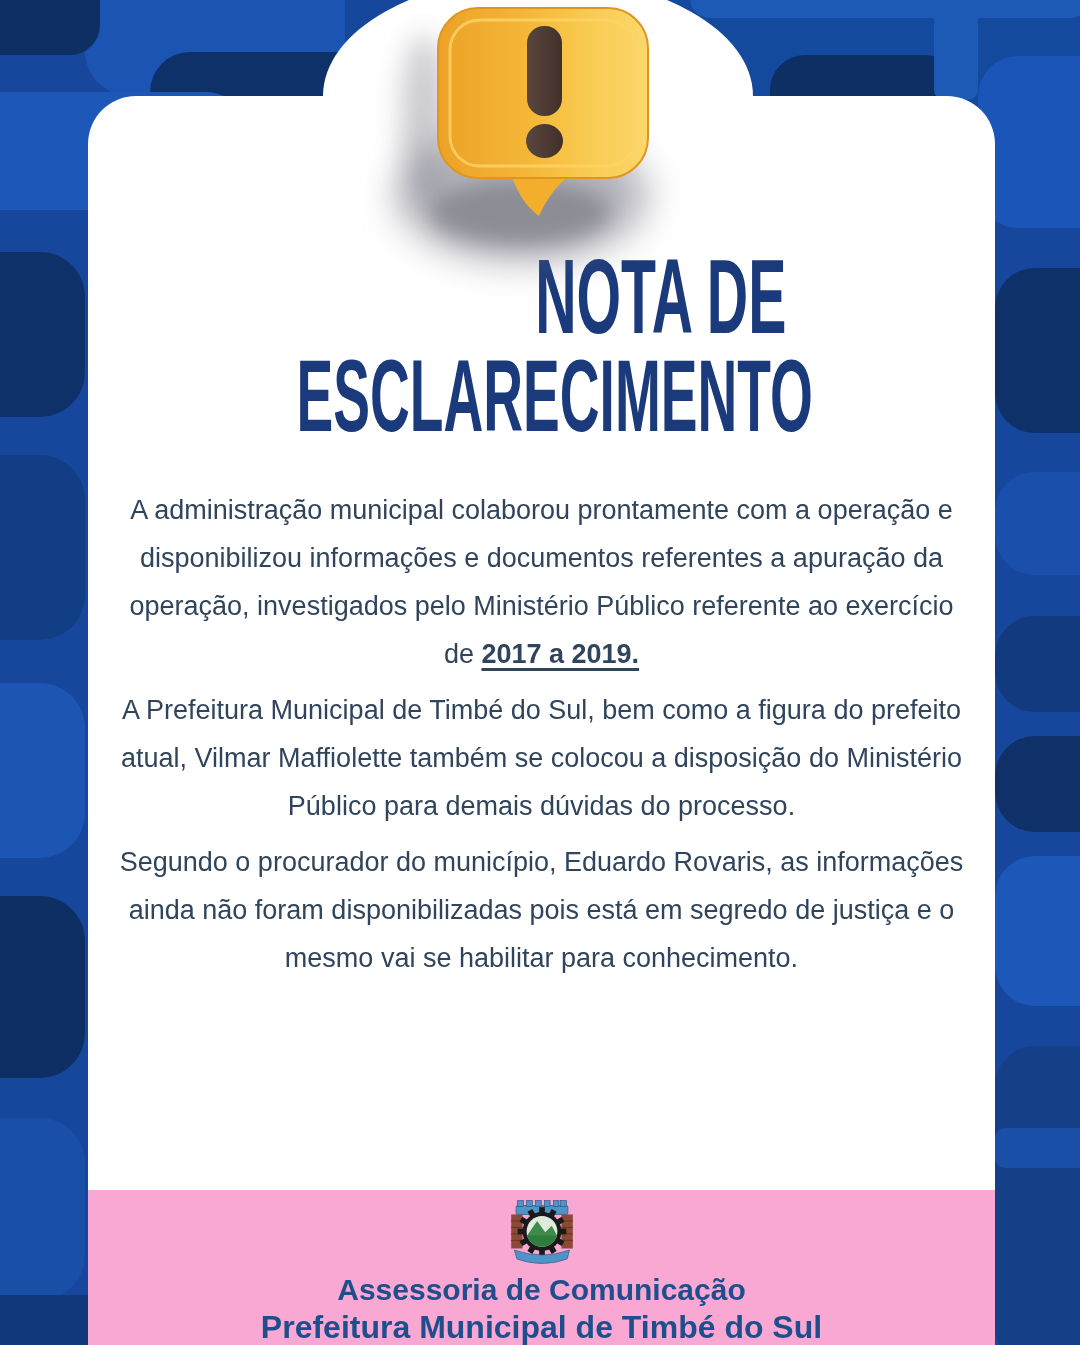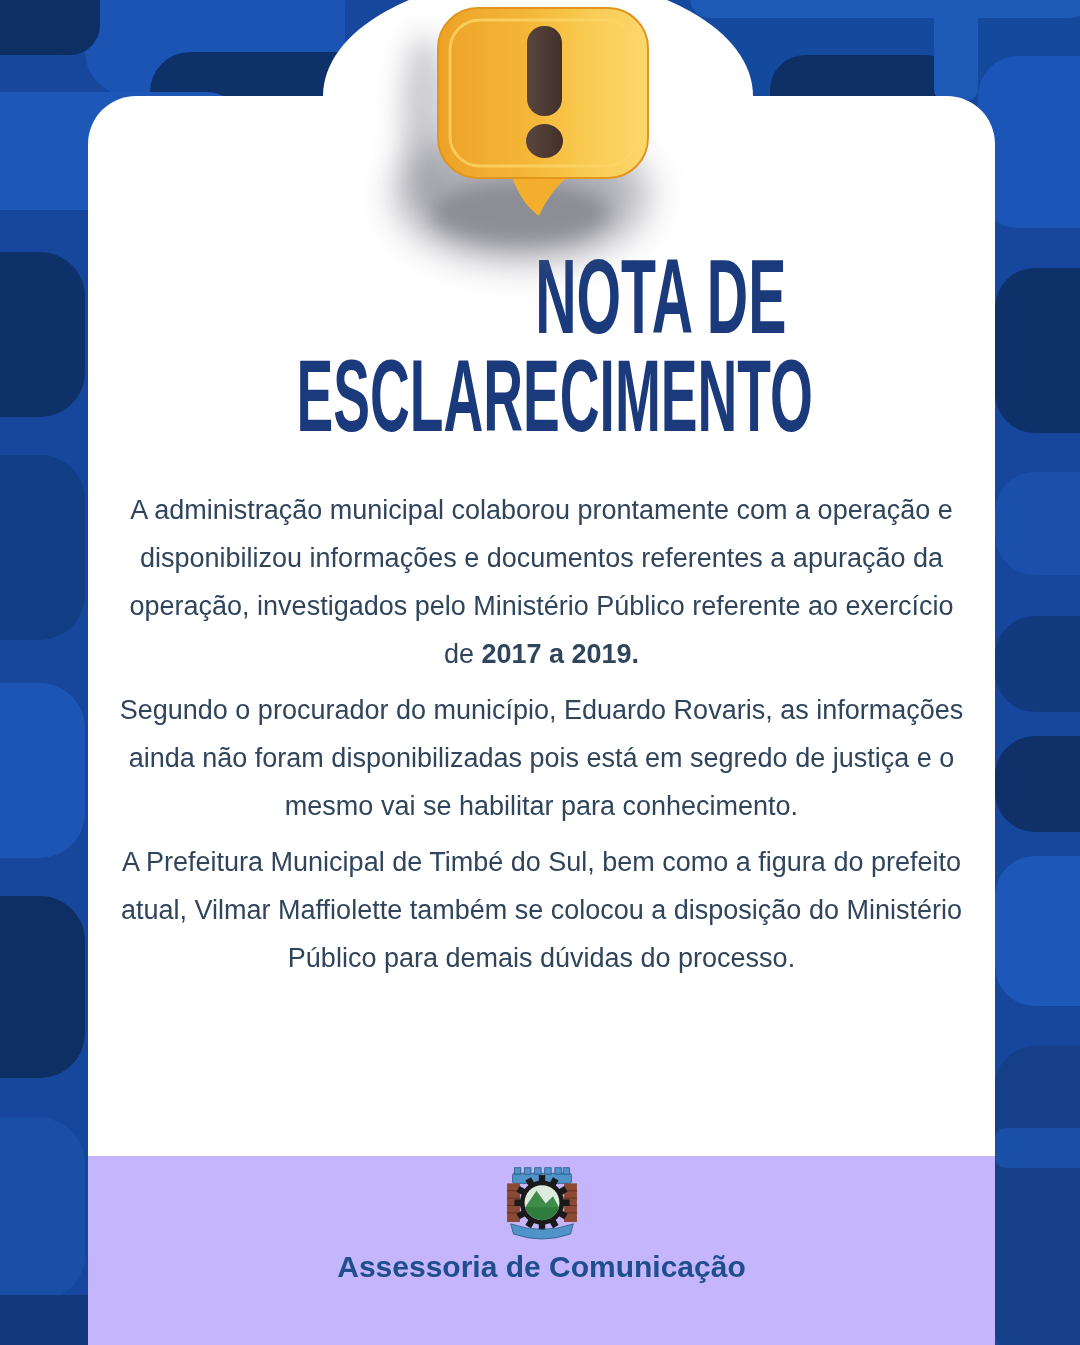--- a/index.html
+++ b/index.html
@@ -25,23 +25,23 @@
 
   .title{position:absolute;top:150px;left:0;right:0;z-index:2;text-align:right;
          color:#1a3a7c;font-weight:700;}
   .title .t1{display:block;font-size:106px;line-height:0.95;transform:scaleX(0.54);transform-origin:50% 50%;white-space:nowrap;}
   .title .t2{display:block;font-size:102px;line-height:0.98;transform:scaleX(0.54);transform-origin:50% 50%;white-space:nowrap;}
 
   .note-body{position:absolute;top:390px;left:0;right:0;z-index:2;text-align:center;
              color:#30455c;font-size:27px;line-height:48px;}
   .note-body p{margin:0 0 8px 0;white-space:pre-line;}
   .p2-last{display:block;}
-  .em-underline{font-weight:700;text-decoration-thickness:3px;text-underline-offset:5px;margin-top:44px;}
+  .em-underline{font-weight:700;text-decoration:underline;text-decoration-thickness:3px;text-underline-offset:5px;margin-top:44px;}
 
-  .footer{position:absolute;left:0;bottom:0;width:100%;height:189px;background:#c4b5fd;z-index:2;
+  .footer{position:absolute;left:0;bottom:0;width:100%;height:155px;background:#f9a8d4;z-index:2;
           display:flex;flex-direction:column;align-items:center;}
   .crest{margin-top:5px;}
   .f1{color:#1e4f8c;font-weight:700;font-size:30px;line-height:34px;margin-top:1px;}
   .f2{color:#1e4f8c;font-weight:700;font-size:32px;line-height:36px;margin-top:2px;}
 </style>
 </head>
 <body>
 
 <div class="poster">
 
@@ -78,26 +78,26 @@
 
     <div class="title">
       <span class="t1">NOTA DE</span>
       <span class="t2">ESCLARECIMENTO</span>
     </div>
 
     <div class="note-body">
       <p><span>A administração municipal colaborou prontamente com a operação e
 disponibilizou informações e documentos referentes a apuração da
 operação, investigados pelo Ministério Público referente ao exercício</span><span class="p2-last"><span>de </span><span class="em-underline">2017 a 2019.</span></span></p>
+      <p>A Prefeitura Municipal de Timbé do Sul, bem como a figura do prefeito
+atual, Vilmar Maffiolette também se colocou a disposição do Ministério
+Público para demais dúvidas do processo.</p>
       <p>Segundo o procurador do município, Eduardo Rovaris, as informações
 ainda não foram disponibilizadas pois está em segredo de justiça e o
 mesmo vai se habilitar para conhecimento.</p>
-      <p>A Prefeitura Municipal de Timbé do Sul, bem como a figura do prefeito
-atual, Vilmar Maffiolette também se colocou a disposição do Ministério
-Público para demais dúvidas do processo.</p>
     </div>
 
     <div class="footer">
       <svg class="crest" width="92" height="88" viewBox="0 0 100 95">
 
         <g fill="#4f93c9" stroke="#27537c" stroke-width="0.8">
           <rect x="18" y="13" width="64" height="11" rx="2"></rect>
           <rect x="20" y="7" width="7" height="7"></rect>
             <rect x="31" y="7" width="7" height="7"></rect>
           <rect x="42" y="7" width="7" height="7"></rect>
@@ -137,20 +137,21 @@
             </clipPath>
           <g clip-path="url(#sc)">
             <path d="M-19,6 L-6,-13 L4,1 L12,-7 L19,6 Z" fill="#3f8c4a"></path>
             <rect x="-19" y="5" width="38" height="15" fill="#2e7d3c"></rect>
           </g>
         </g>
 
         <path d="M16,68 Q50,80 84,68 L81,79 Q50,90 19,79 Z" fill="#4f93c9" stroke="#27537c" stroke-width="0.8"></path>
       </svg>
       <div class="f1">Assessoria de Comunicação</div>
+      <div class="f2">Prefeitura Municipal de Timbé do Sul</div>
     </div>
   </div>
 
   <div class="shadow sh1"></div>
   <div class="shadow sh3"></div>
   <div class="shadow sh2"></div>
 
   <svg class="alert-icon" width="270" height="225" viewBox="0 0 270 225">
     <defs>
       <linearGradient id="bub" x1="0" y1="0" x2="1" y2="0">

